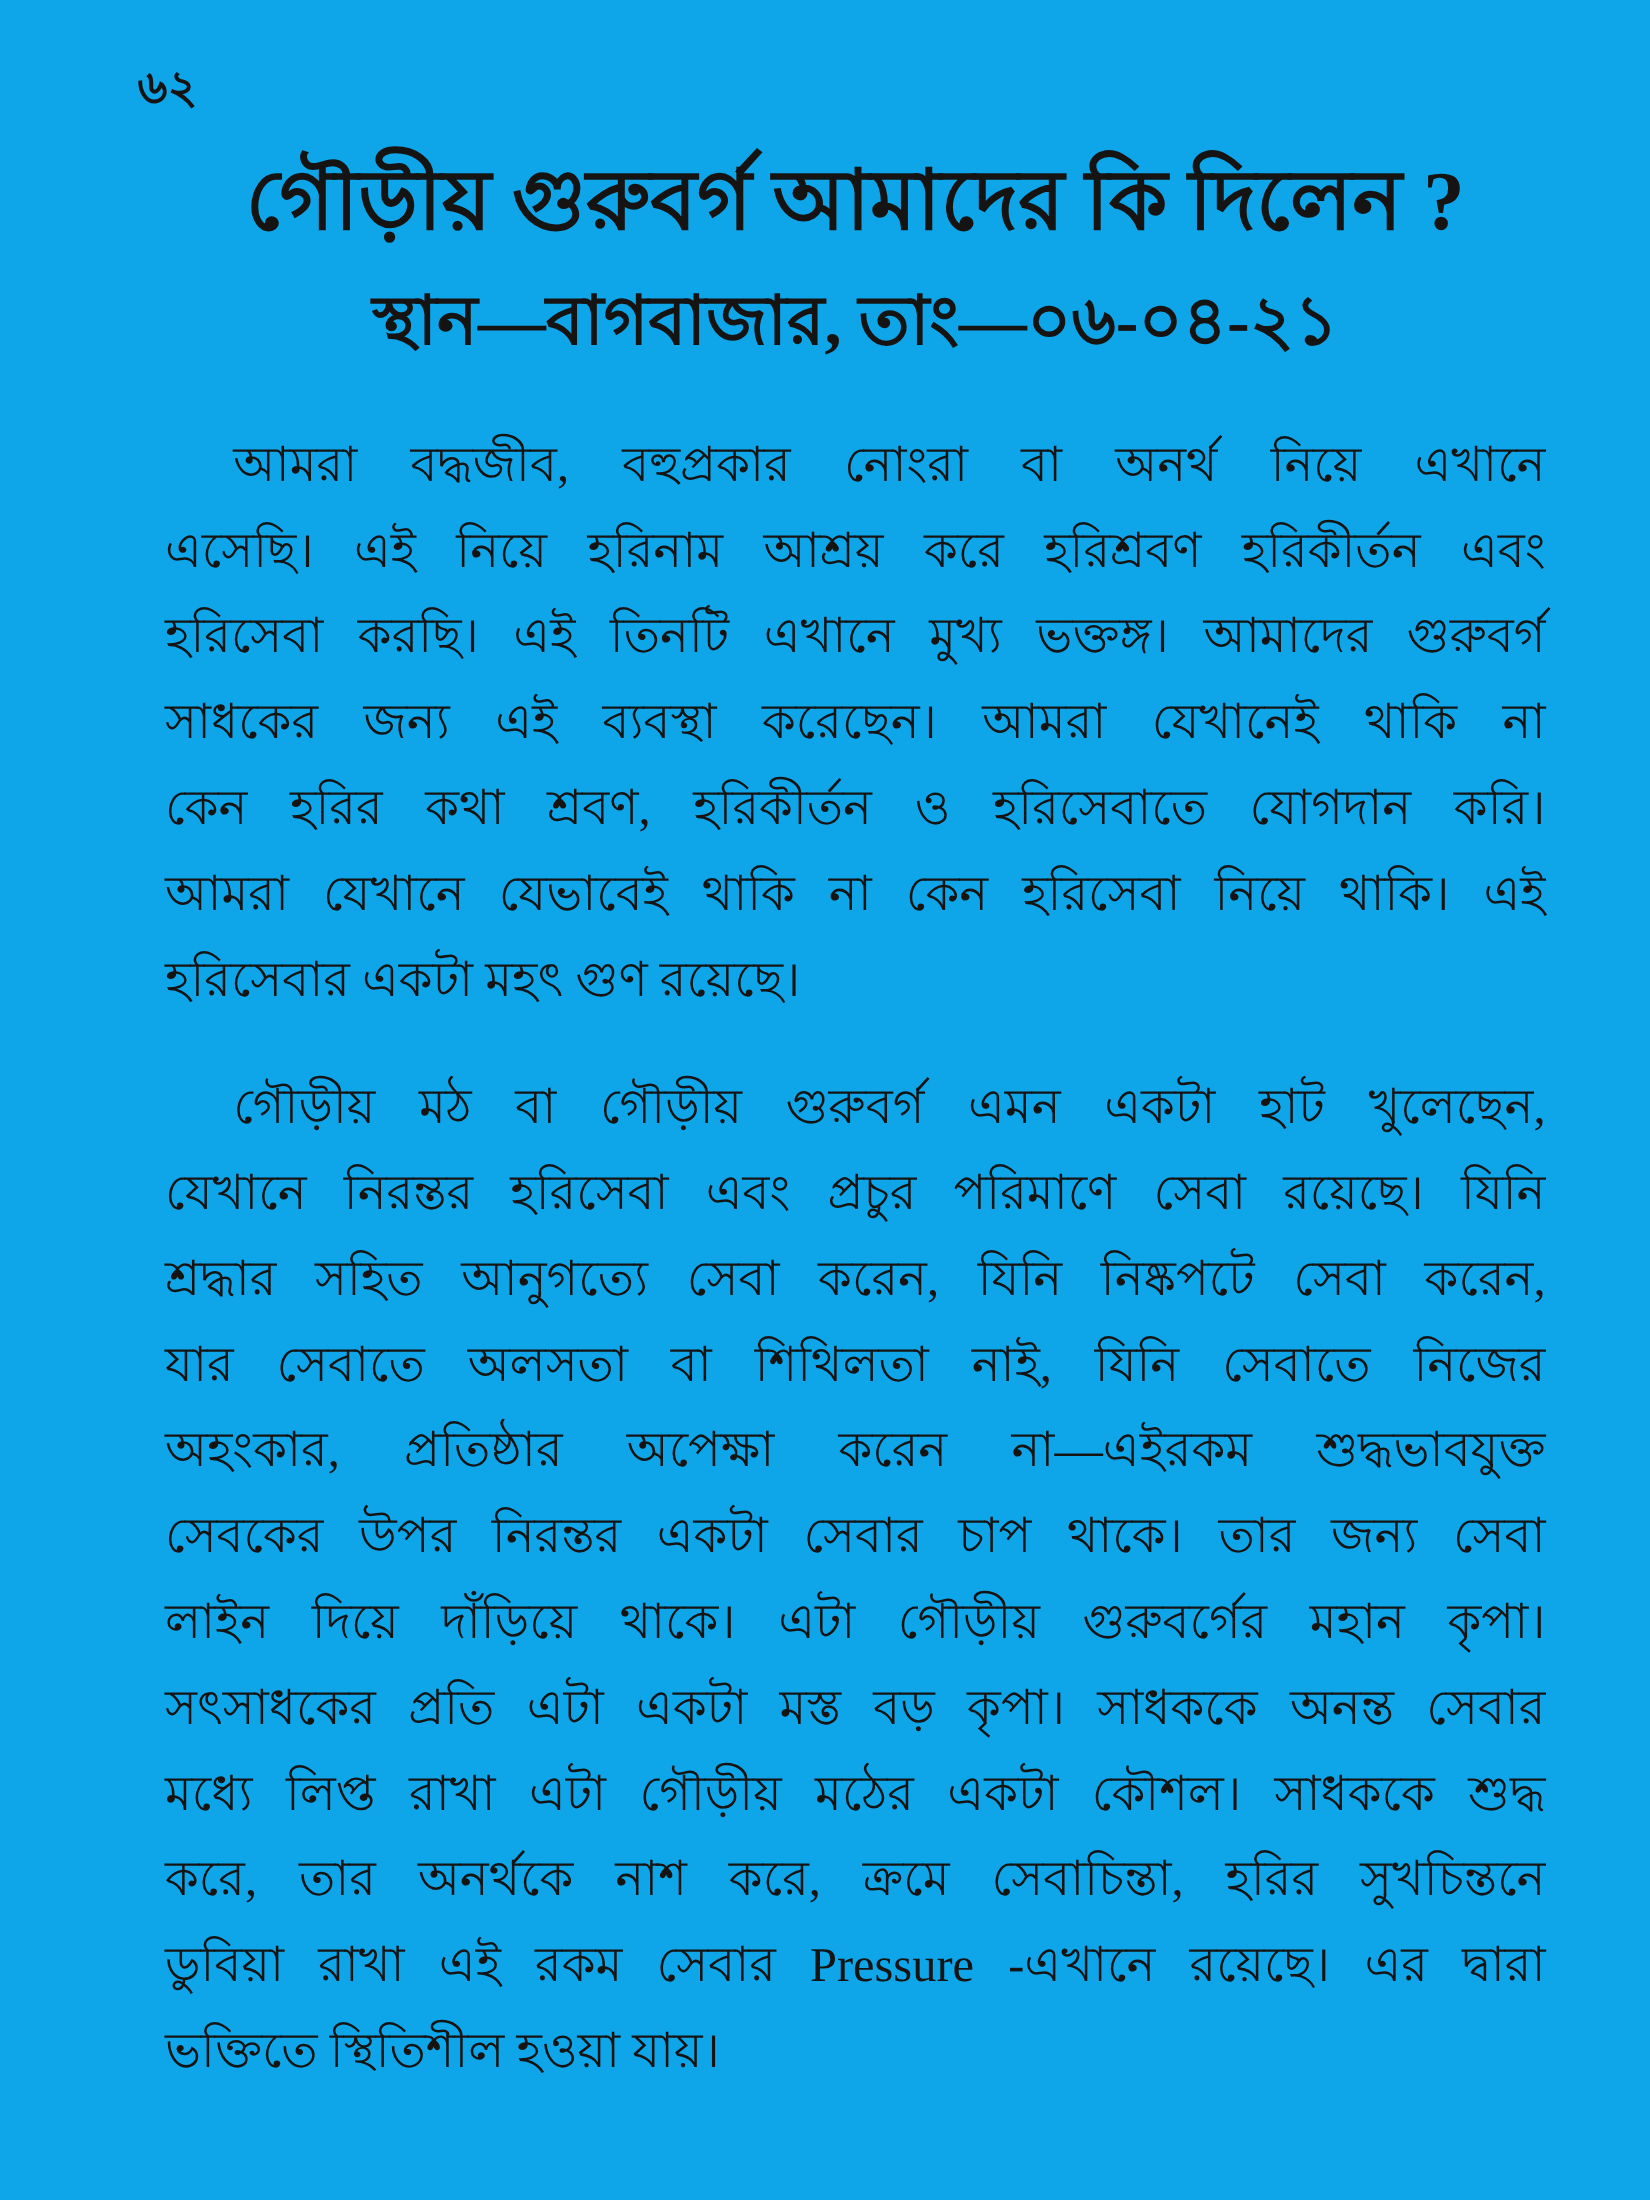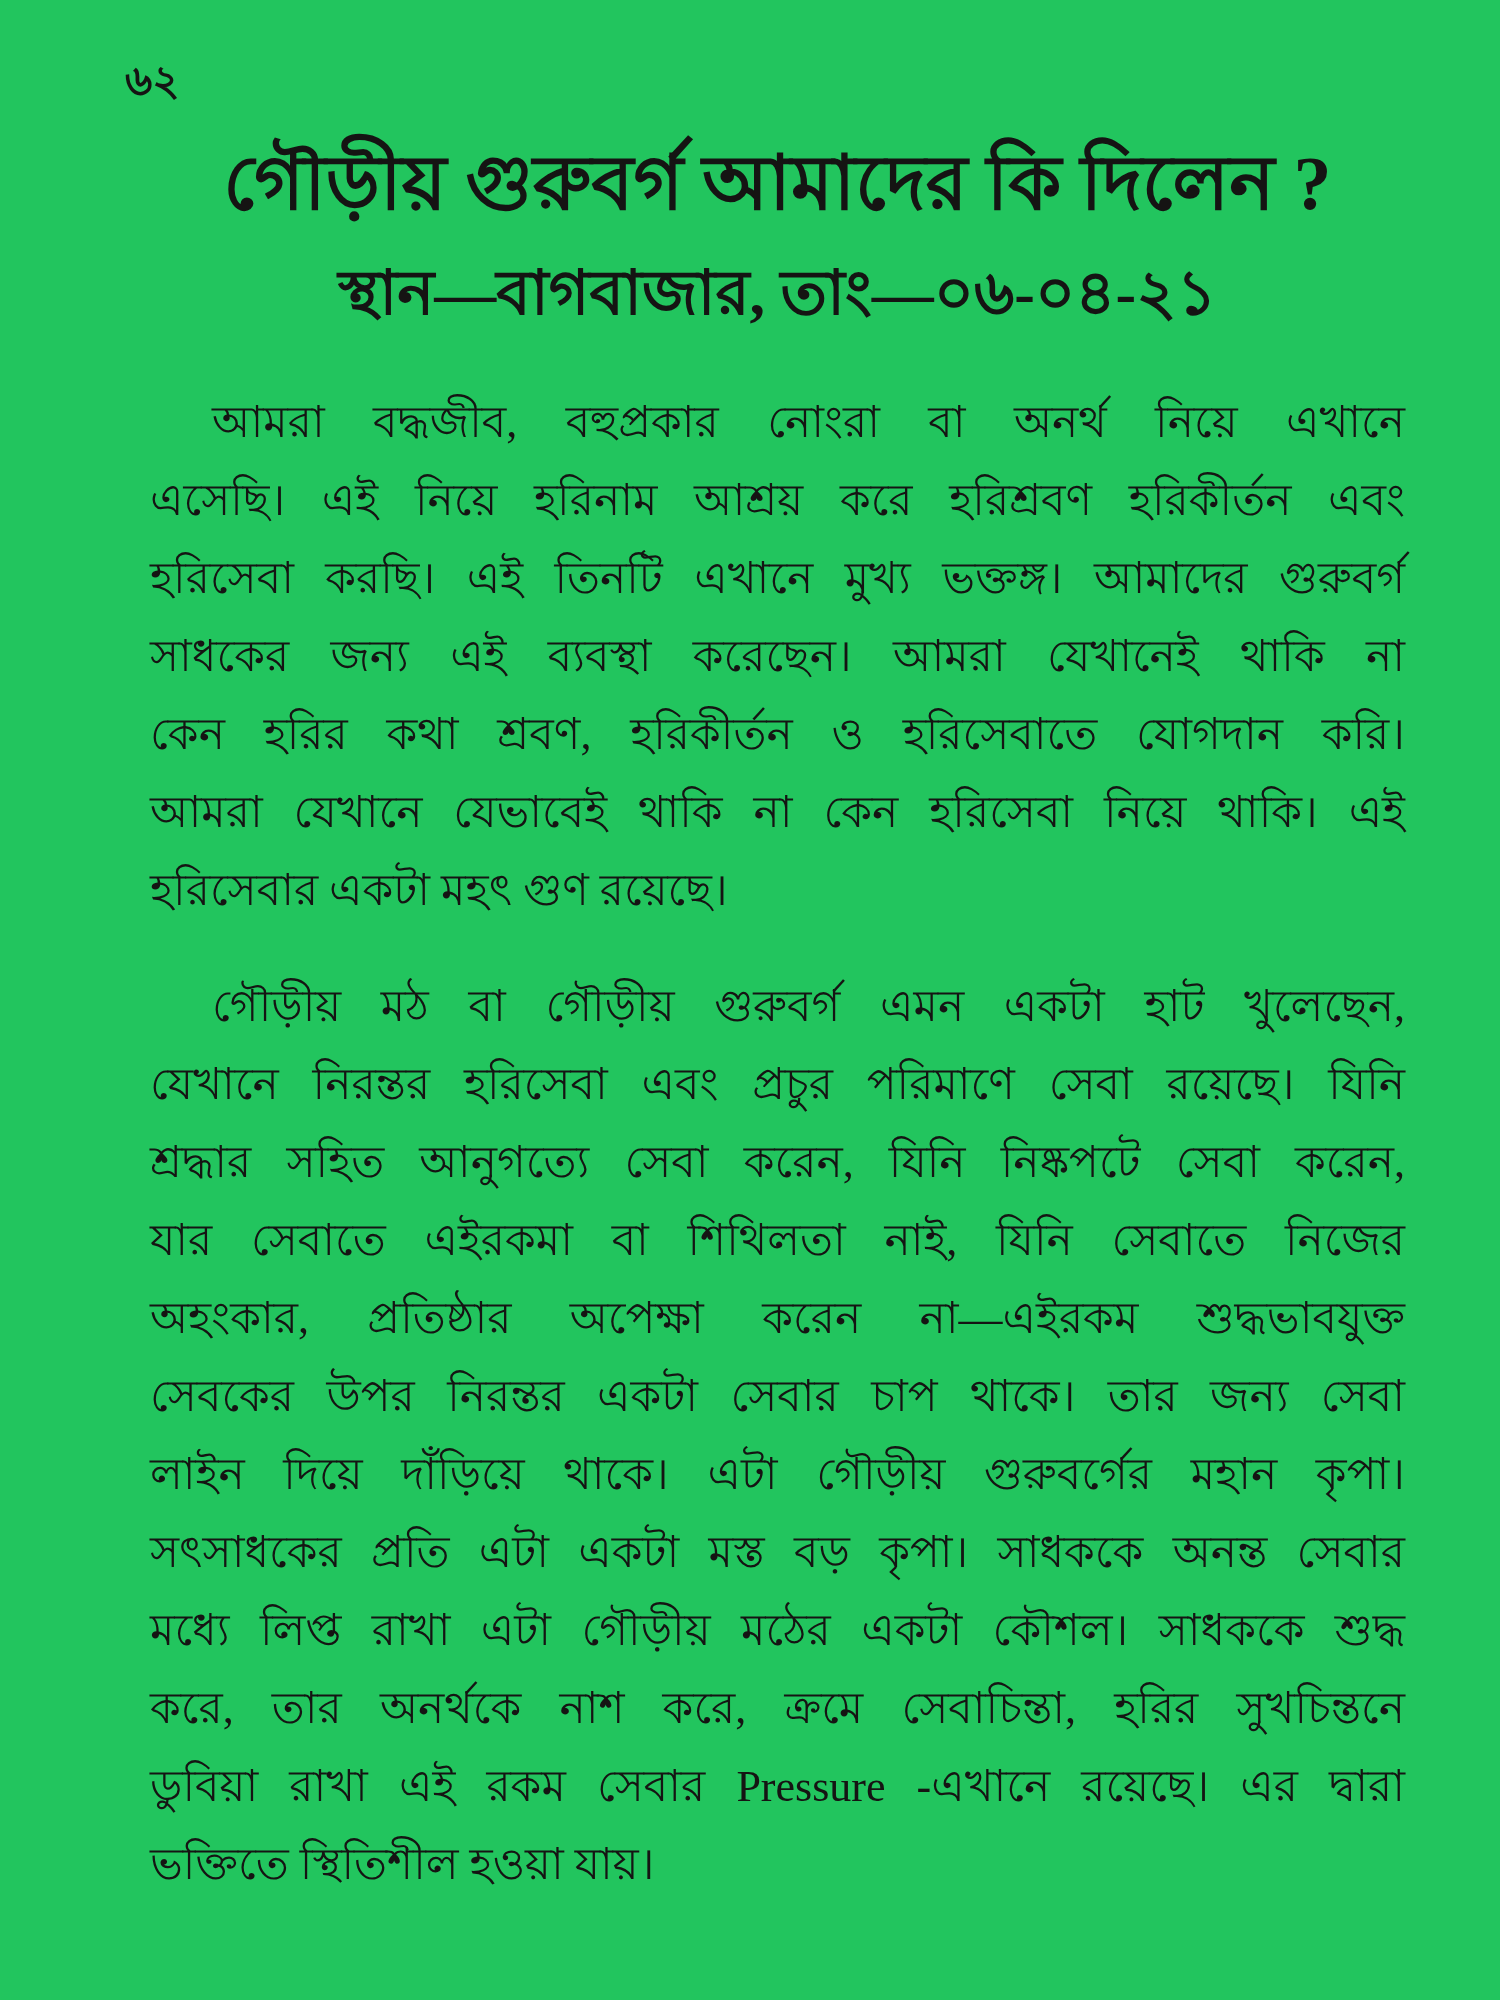--- a/index.html
+++ b/index.html
@@ -1,21 +1,21 @@
 <!DOCTYPE html>
 <html><head>
 <meta charset="utf-8">
 <style>
   html, body { margin: 0; padding: 0; background: #e9e9e9; }
   .page {
     position: relative;
     width: 1500px;
     height: 2000px;
     margin: 0 auto;
-    background: #22c55e;
+    background: #0ea5e9;
     color: #151413;
     font-family: "Liberation Serif", "DejaVu Serif", serif;
     box-sizing: border-box;
     padding: 58px 95px 0 150px;
     overflow: hidden;
   }
   .page-number {
     font-size: 42px;
     font-weight: 600;
     margin-left: -25px;
@@ -72,21 +72,21 @@
         <div class="line">হরিসেবা করছি। এই তিনটি এখানে মুখ্য ভক্তঙ্গ। আমাদের গুরুবর্গ</div>
         <div class="line">সাধকের জন্য এই ব্যবস্থা করেছেন। আমরা যেখানেই থাকি না</div>
         <div class="line">কেন হরির কথা শ্রবণ, হরিকীর্তন ও হরিসেবাতে যোগদান করি।</div>
         <div class="line">আমরা যেখানে যেভাবেই থাকি না কেন হরিসেবা নিয়ে থাকি। এই</div>
         <div class="line last">হরিসেবার একটা মহৎ গুণ রয়েছে।</div>
       </div>
       <div class="paragraph">
         <div class="line first">গৌড়ীয় মঠ বা গৌড়ীয় গুরুবর্গ এমন একটা হাট খুলেছেন,</div>
         <div class="line">যেখানে নিরন্তর হরিসেবা এবং প্রচুর পরিমাণে সেবা রয়েছে। যিনি</div>
         <div class="line">শ্রদ্ধার সহিত আনুগত্যে সেবা করেন, যিনি নিষ্কপটে সেবা করেন,</div>
-        <div class="line">যার সেবাতে এইরকমা বা শিথিলতা নাই, যিনি সেবাতে নিজের</div>
+        <div class="line">যার সেবাতে অলসতা বা শিথিলতা নাই, যিনি সেবাতে নিজের</div>
         <div class="line">অহংকার, প্রতিষ্ঠার অপেক্ষা করেন না—এইরকম শুদ্ধভাবযুক্ত</div>
         <div class="line">সেবকের উপর নিরন্তর একটা সেবার চাপ থাকে। তার জন্য সেবা</div>
         <div class="line">লাইন দিয়ে দাঁড়িয়ে থাকে। এটা গৌড়ীয় গুরুবর্গের মহান কৃপা।</div>
         <div class="line">সৎসাধকের প্রতি এটা একটা মস্ত বড় কৃপা। সাধককে অনন্ত সেবার</div>
         <div class="line">মধ্যে লিপ্ত রাখা এটা গৌড়ীয় মঠের একটা কৌশল। সাধককে শুদ্ধ</div>
         <div class="line">করে, তার অনর্থকে নাশ করে, ক্রমে সেবাচিন্তা, হরির সুখচিন্তনে</div>
         <div class="line">ডুবিয়া রাখা এই রকম সেবার Pressure -এখানে রয়েছে। এর দ্বারা</div>
         <div class="line last">ভক্তিতে স্থিতিশীল হওয়া যায়।</div>
       </div>
     </div>

